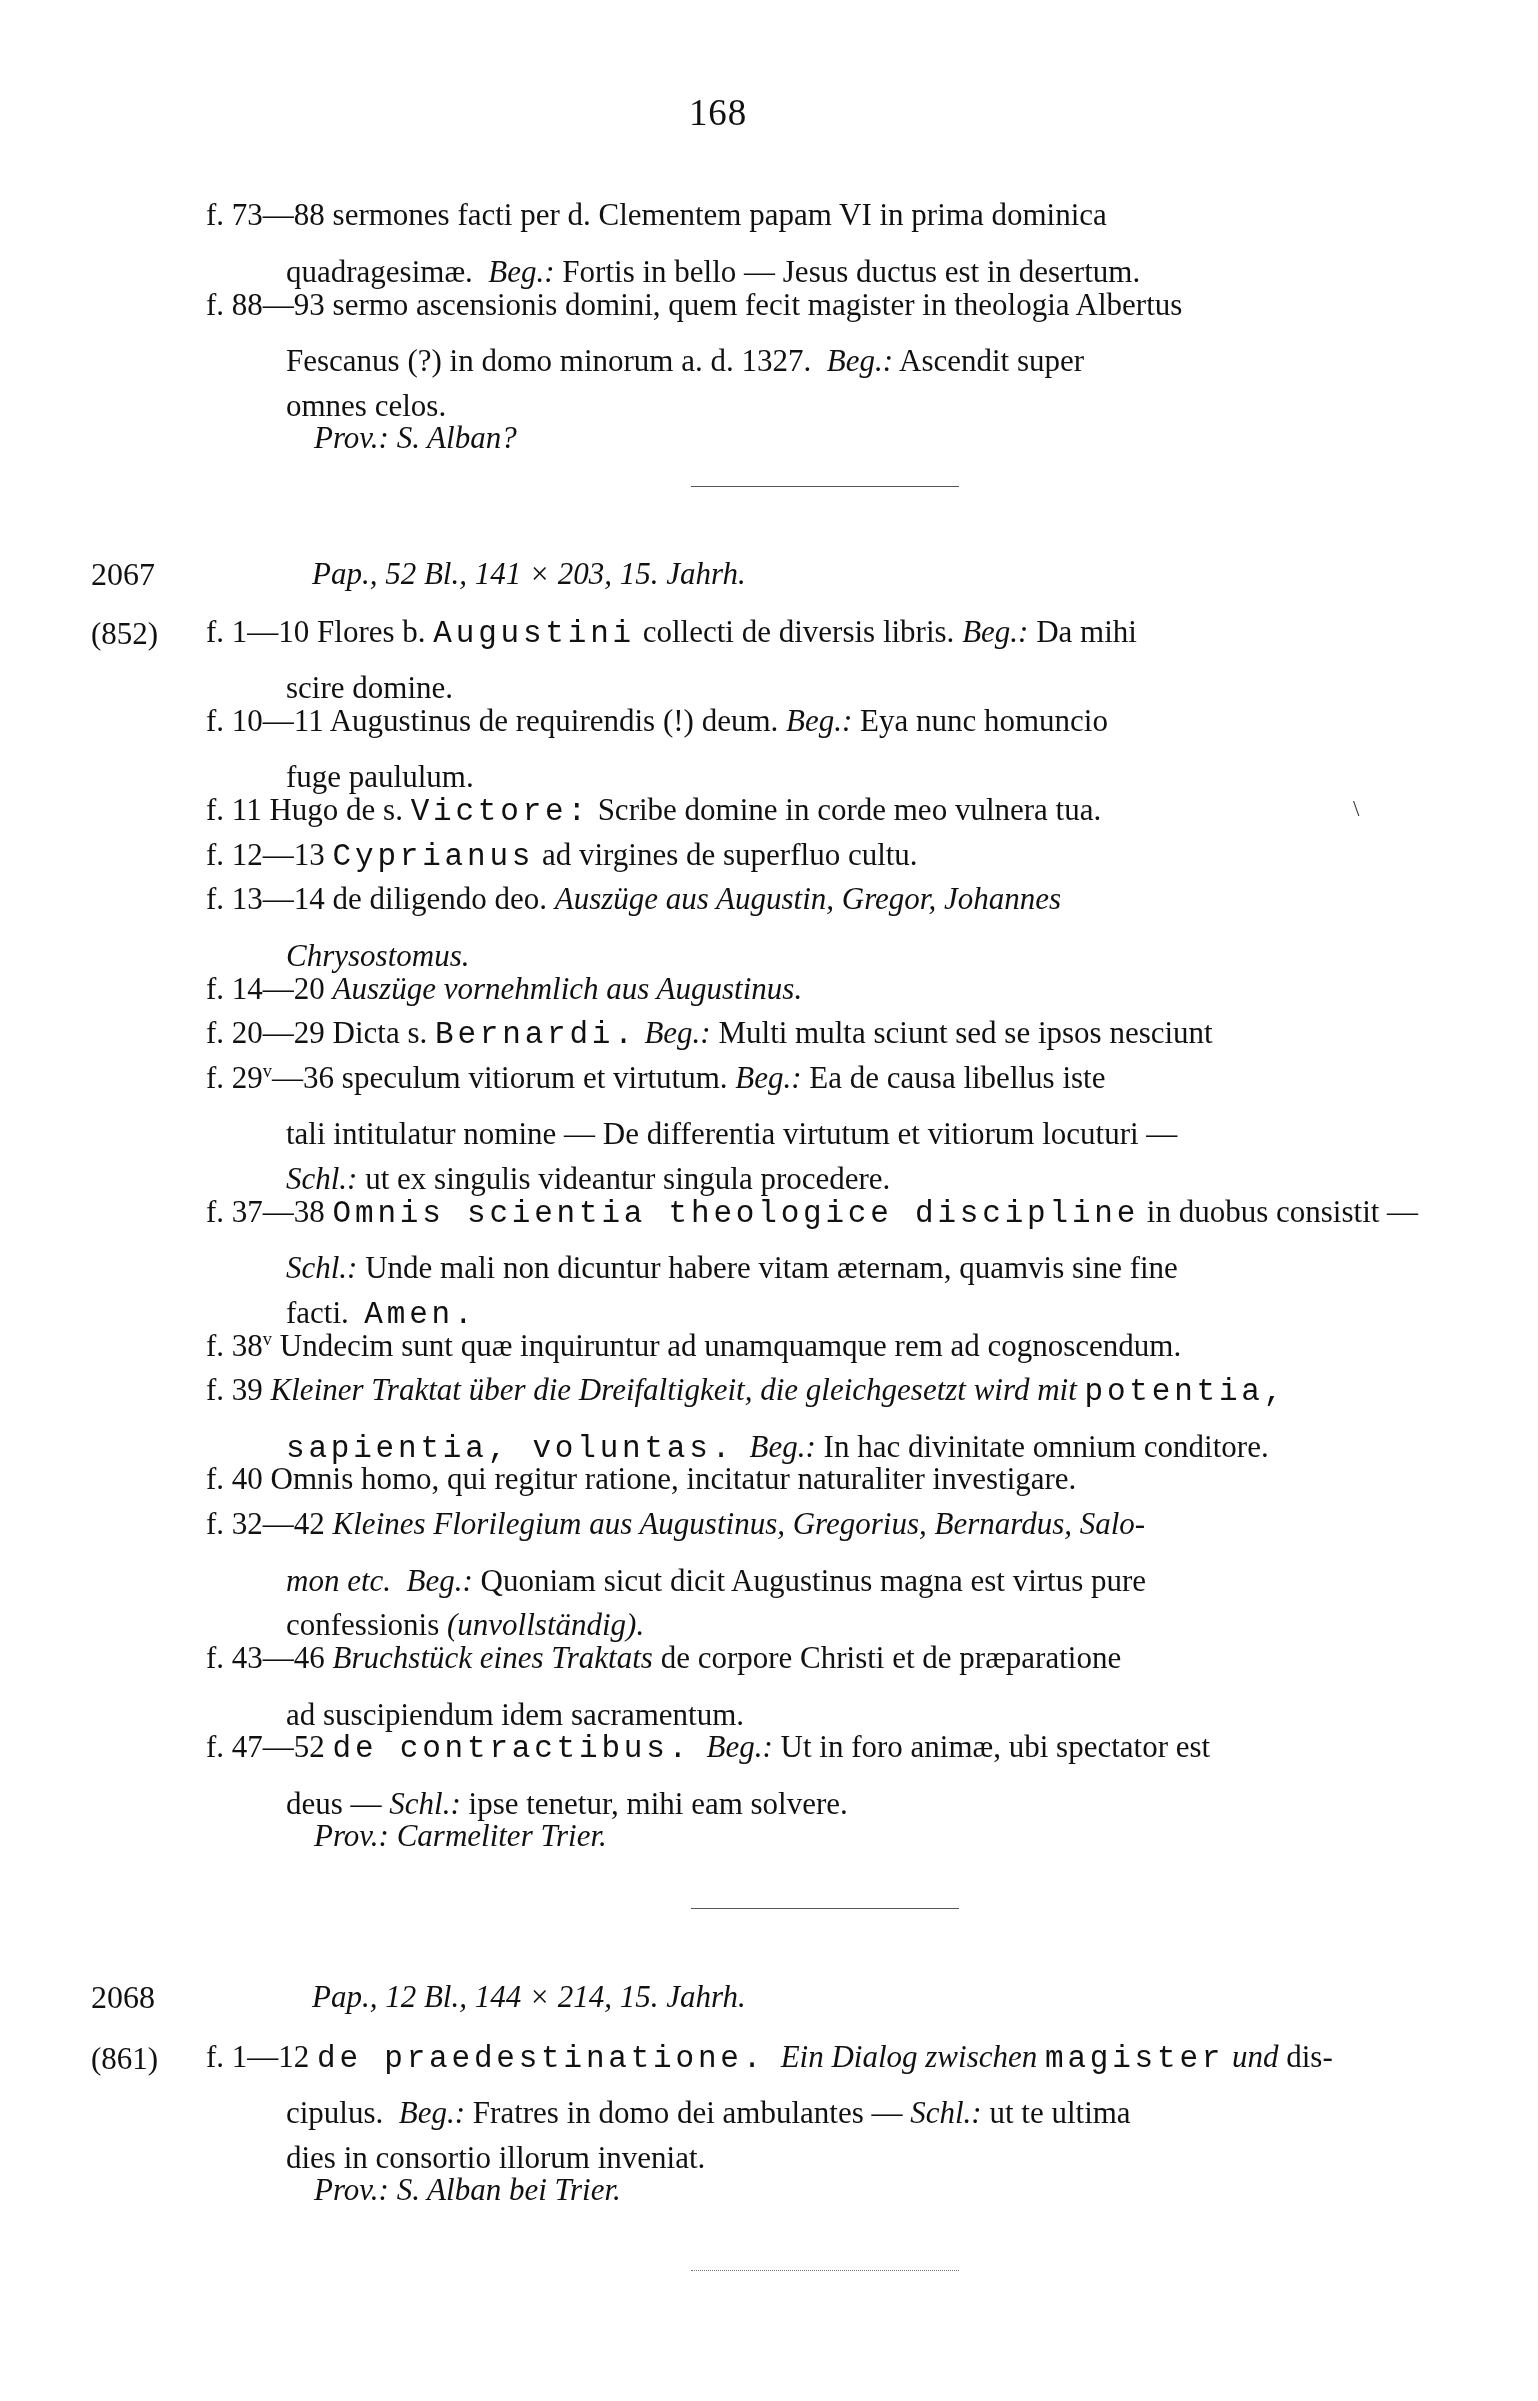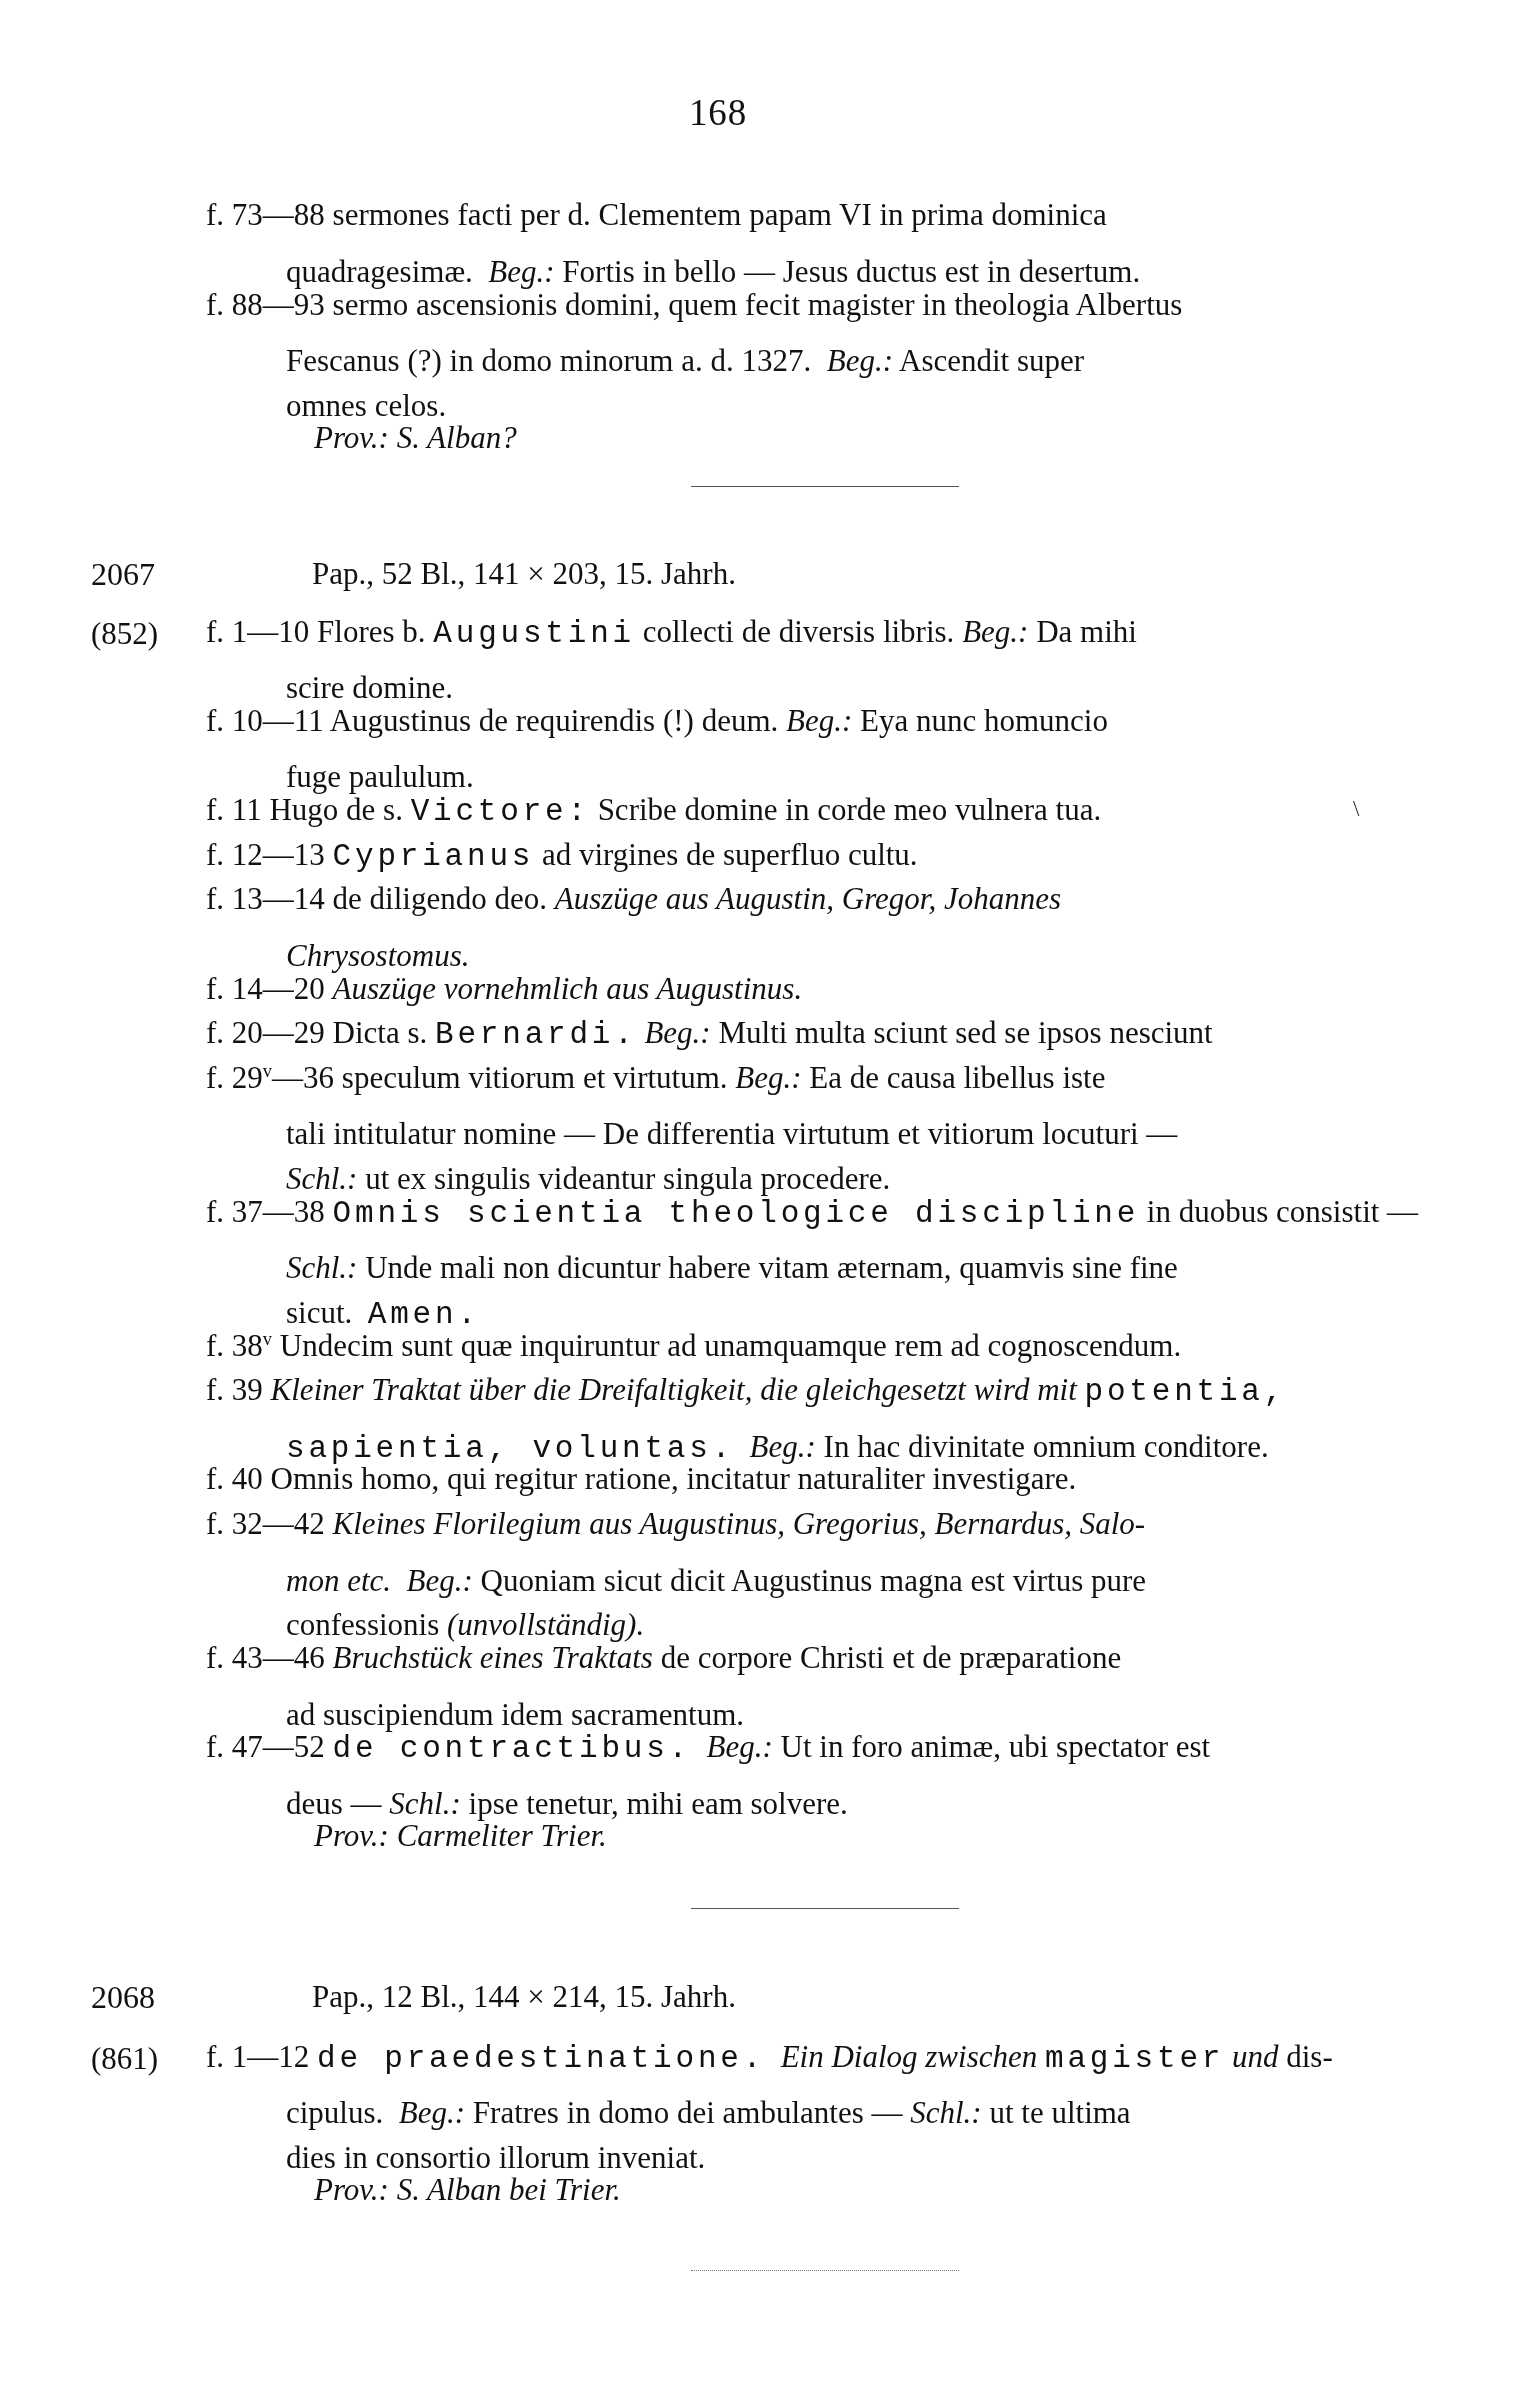--- a/index.html
+++ b/index.html
@@ -6,21 +6,21 @@
   body { width: 1539px; height: 2401px; position: relative; overflow: hidden;
          font-family: "Liberation Serif", "DejaVu Serif", serif; color: #111; }
   .page-number { position: absolute; top: 91px; left: 0; width: 1436px; text-align: center;
                  font-size: 37px; letter-spacing: 0.8px; }
   .line { position: absolute; font-size: 31px; line-height: 1; white-space: nowrap; }
   .justify { display: flex; justify-content: space-between; }
   .body-line { left: 206px; width: 1246px; }
   .cont-line { left: 286px; width: 1166px; margin-top: 12px; }
   .prov-line { left: 314px; }
   .entry-num { position: absolute; left: 91px; font-size: 32px; font-weight: normal; }
-  .entry-head { position: absolute; left: 312px; font-size: 31px; }
+  .entry-head { position: absolute; left: 312px; font-size: 31px; font-style: italic; }
   .old-num { position: absolute; left: 91px; font-size: 31px; }
   i, .it { font-style: italic; }
   .sp { letter-spacing: 3.8px; font-family: Liberation Mono, monospace; }
   .rule { position: absolute; left: 691px; width: 268px; height: 0; border-top: 1.5px solid #555; }
   .mark { position: absolute; font-size: 23px; color: #333; }
 </style>
 </head>
 <body>
 
 <div class="page-number">168</div>
@@ -85,21 +85,21 @@
   <div class="line cont-line" style="top:1151px">
     <i>Schl.:</i> <span>ut ex singulis videantur singula procedere.</span>
   </div>
   <div class="line body-line" style="top:1196px">
     <span>f. 37—38</span> <span class="sp">Omnis scientia theologice discipline</span> <span>in duobus consistit —</span>
   </div>
   <div class="line cont-line" style="top:1240px">
     <i>Schl.:</i> <span>Unde mali non dicuntur habere vitam æternam, quamvis sine fine</span>
   </div>
   <div class="line cont-line" style="top:1285px">
-    <span>sicut.</span>&nbsp;&nbsp;<span class="sp">Amen.</span>
+    <span>facti.</span>&nbsp;&nbsp;<span class="sp">Amen.</span>
   </div>
   <div class="line body-line" style="top:1330px">
     <span>f. 38</span><sup style="font-size:18.5px">v</sup> <span>Undecim sunt quæ inquiruntur ad unamquamque rem ad cognoscendum.</span>
   </div>
   <div class="line body-line" style="top:1374px">
     <span>f. 39</span> <i>Kleiner Traktat über die Dreifaltigkeit, die gleichgesetzt wird mit</i> <span class="sp">potentia,</span>
   </div>
   <div class="line cont-line" style="top:1419px">
     <span class="sp">sapientia, voluntas.</span>&nbsp;&nbsp;<i>Beg.:</i> <span>In hac divinitate omnium conditore.</span>
   </div>

